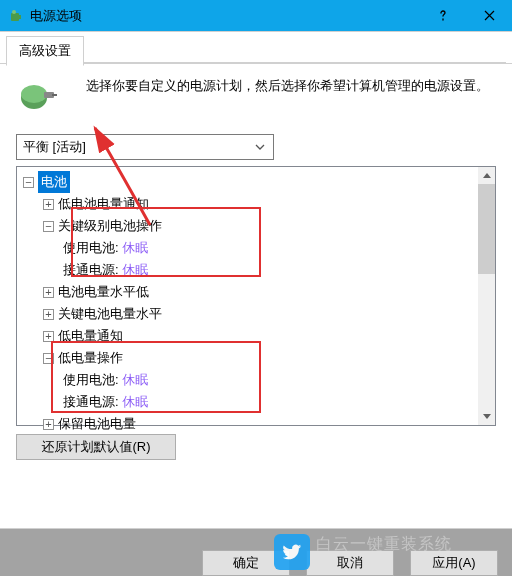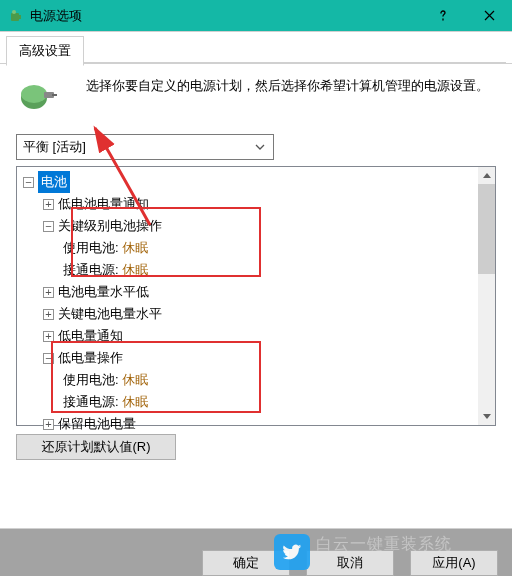--- a/index.html
+++ b/index.html
@@ -1,17 +1,17 @@
 <!DOCTYPE html>
 <html><head>
 <meta charset="utf-8">
 <style>
 *{margin:0;padding:0;box-sizing:border-box;font-family:"Microsoft YaHei","Segoe UI",sans-serif;font-size:13px}
 body{background:#fff;width:512px;height:576px;overflow:hidden;position:relative}
-.titlebar{height:32px;background:#14b8a6;display:flex;align-items:center;border-bottom:1px solid #d0d0d0}
+.titlebar{height:32px;background:#0ea5e9;display:flex;align-items:center;border-bottom:1px solid #d0d0d0}
 .titleicon{width:16px;height:16px;margin:0 6px 0 8px}
 .titletext{flex:1;font-size:13px;color:#000}
 .winbtn{width:46px;height:32px;display:flex;align-items:center;justify-content:center;color:#000}
 .tabstrip{padding:4px 6px 0 6px;background:#fff;border-bottom:1px solid #d0d0d0;position:relative;height:32px}
 .tab{display:inline-block;padding:5px 12px;border:1px solid #d0d0d0;border-bottom:1px solid #fff;background:#fff;position:relative;z-index:2;font-size:13px}
 .tabline{position:absolute;left:6px;right:6px;bottom:0;height:1px;background:#d0d0d0;z-index:1}
 .content{padding:12px 16px}
 .descrow{display:flex;gap:28px;margin-bottom:16px}
 .planicon{width:42px;height:42px;flex-shrink:0}
 .desc{font-size:13px;line-height:1.6;color:#000}
@@ -23,21 +23,21 @@
 .sbtn{height:17px;background:#f0f0f0;display:flex;align-items:center;justify-content:center}
 .strack{flex:1;background:#f0f0f0}
 .sthumb{width:17px;height:90px;background:#cdcdcd;margin-top:0}
 .tree{padding:4px 0 0 6px;line-height:22px}
 .trow{display:flex;align-items:center;height:22px;white-space:nowrap}
 .exp{width:11px;height:11px;border:1px solid #919191;display:inline-flex;align-items:center;justify-content:center;margin-right:4px;font-size:11px;line-height:1;color:#555;background:#fff}
 .i1{padding-left:0}
 .i2{padding-left:20px}
 .i3{padding-left:40px}
 .sel{background:#0078d7;color:#fff;padding:0 3px}
-.link{color:#a16207}
+.link{color:#8b5cf6}
 .redbox1{position:absolute;border:2px solid #e03030;left:54px;top:40px;width:190px;height:70px;pointer-events:none}
 .redbox2{position:absolute;border:2px solid #e03030;left:34px;top:174px;width:210px;height:72px;pointer-events:none}
 .arrow{position:absolute;left:85px;top:120px;pointer-events:none;z-index:50}
 .restorerow{display:flex;justify-content:flex-start;margin-top:8px}
 .restorebtn{width:160px;height:26px;border:1px solid #adadad;background:#e1e1e1;font-size:13px}
 .btnrow{position:absolute;left:0;right:0;bottom:0;height:48px;border-top:1px solid #d0d0d0;display:flex;align-items:flex-end;justify-content:flex-end;gap:16px;padding-right:14px;background:#a3a3a3}
 .btn{width:88px;height:26px;border:1px solid #adadad;background:#e1e1e1;font-size:13px}
 .watermark{position:absolute;right:60px;bottom:6px;display:flex;align-items:flex-start;gap:6px;opacity:.9}
 .wmicon{width:36px;height:36px;background:#1da1f2;border-radius:6px;display:flex;align-items:center;justify-content:center}
 .wmtext{color:#c9c9c9;font-size:16px;letter-spacing:1px}

